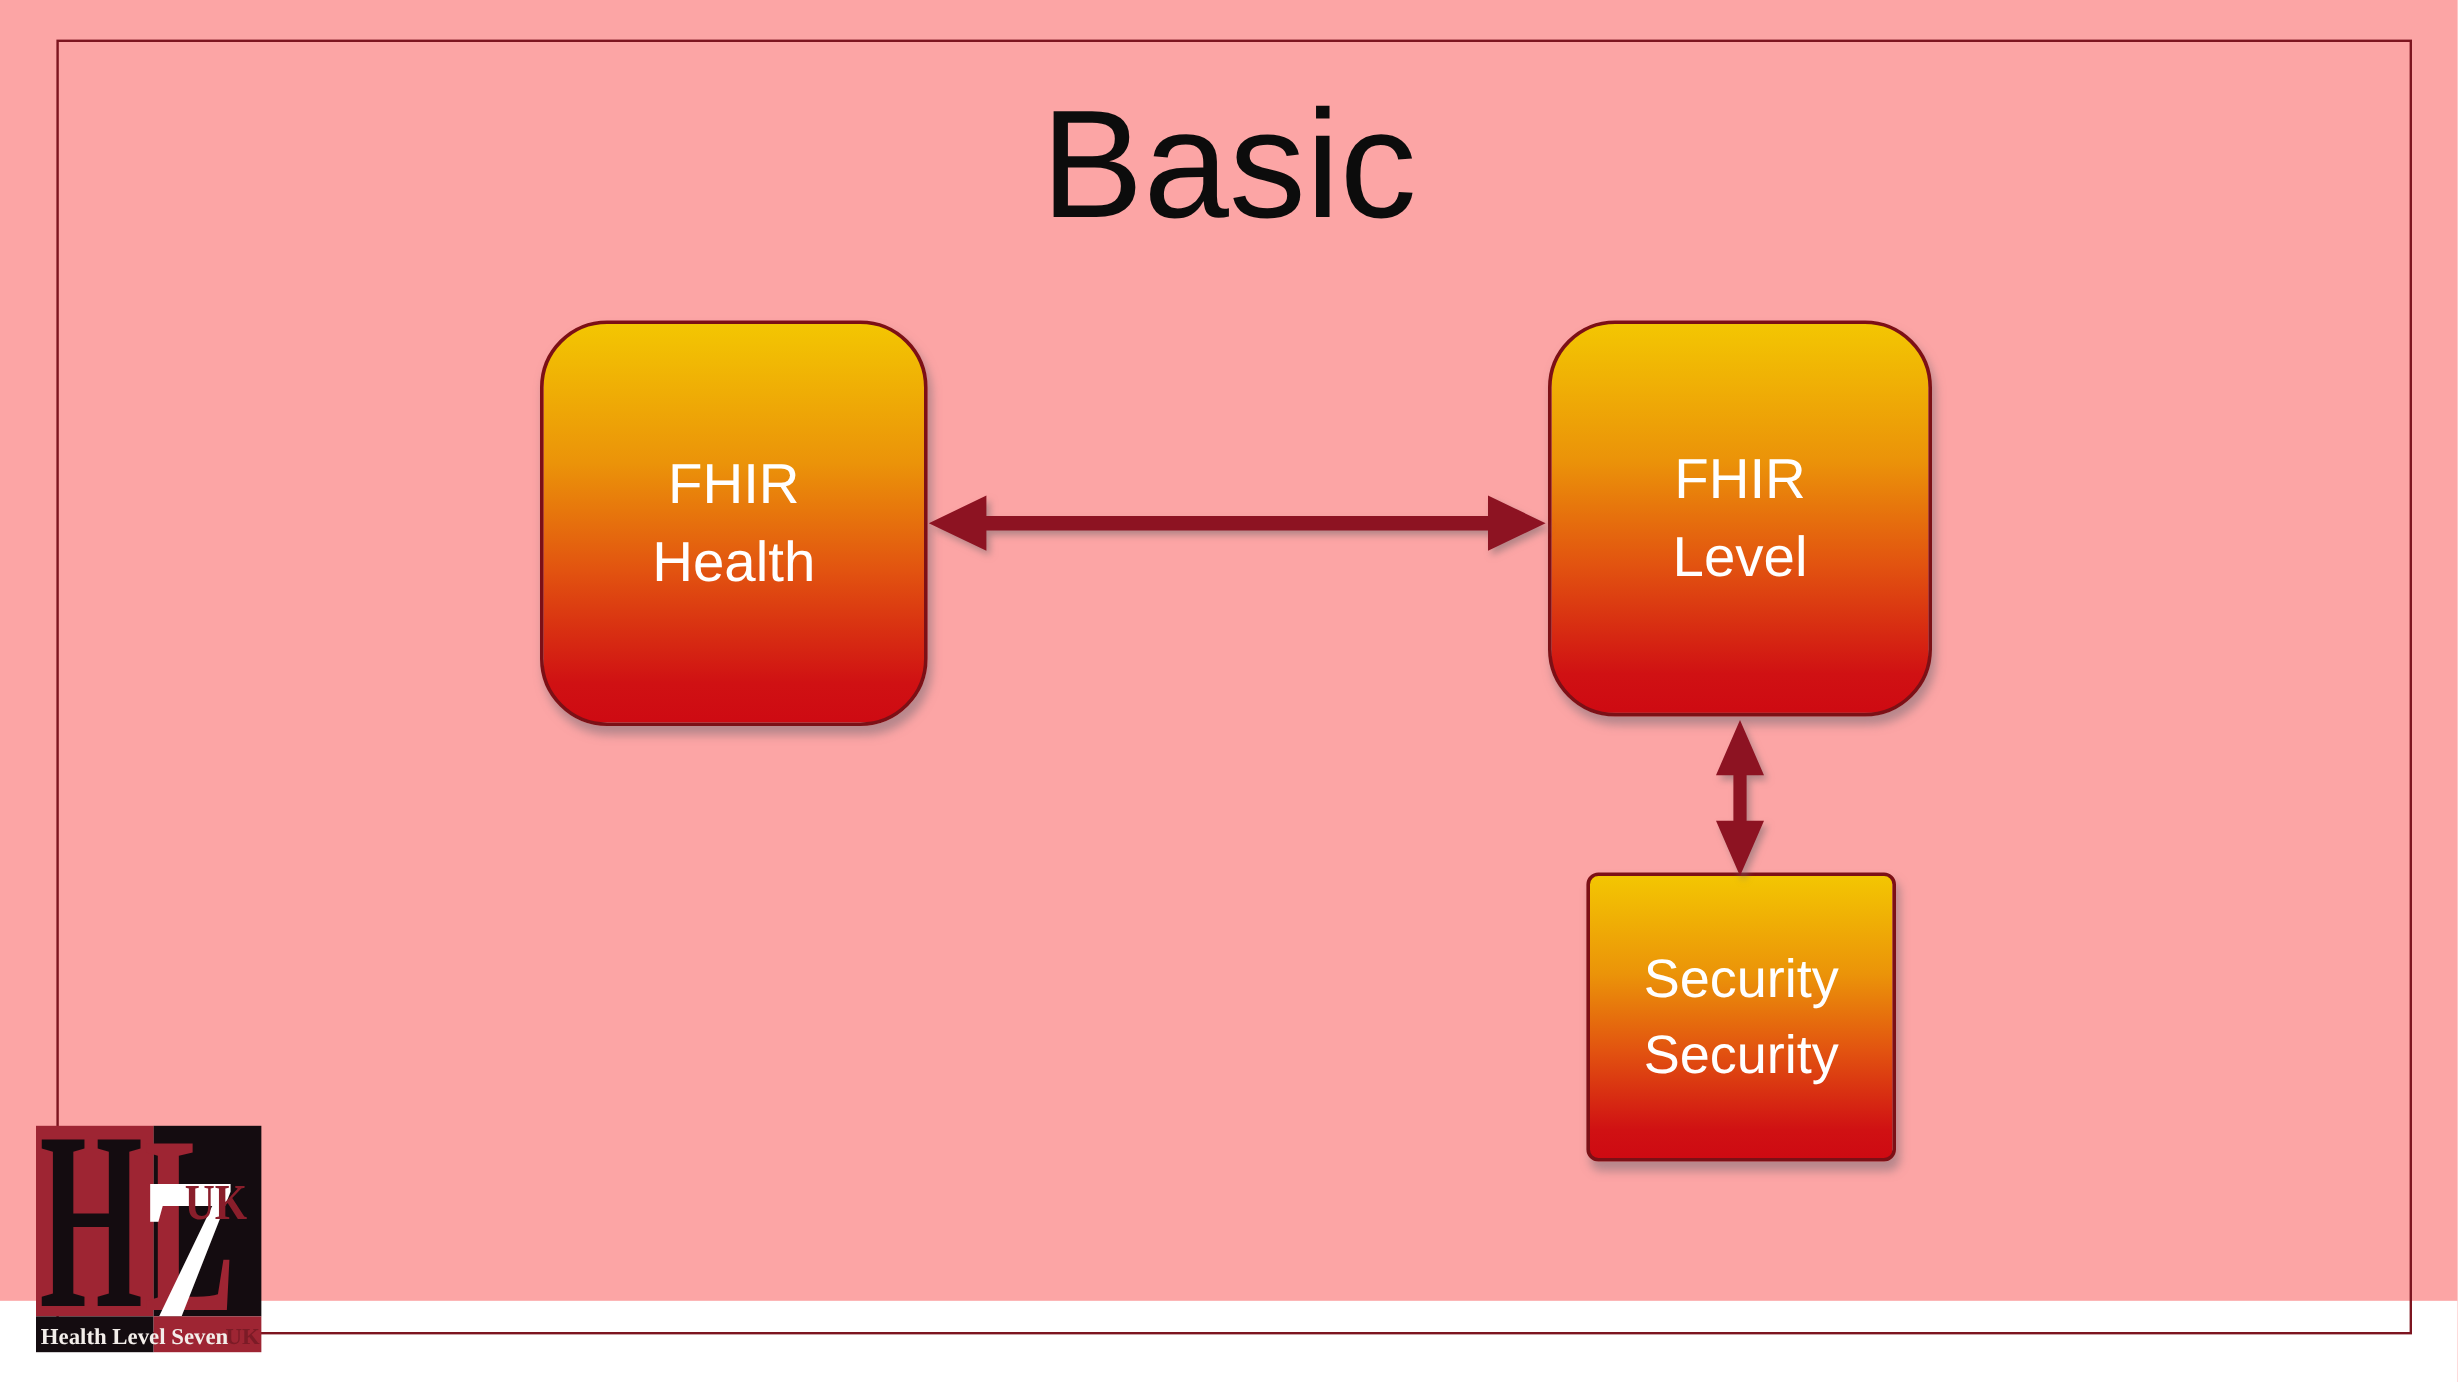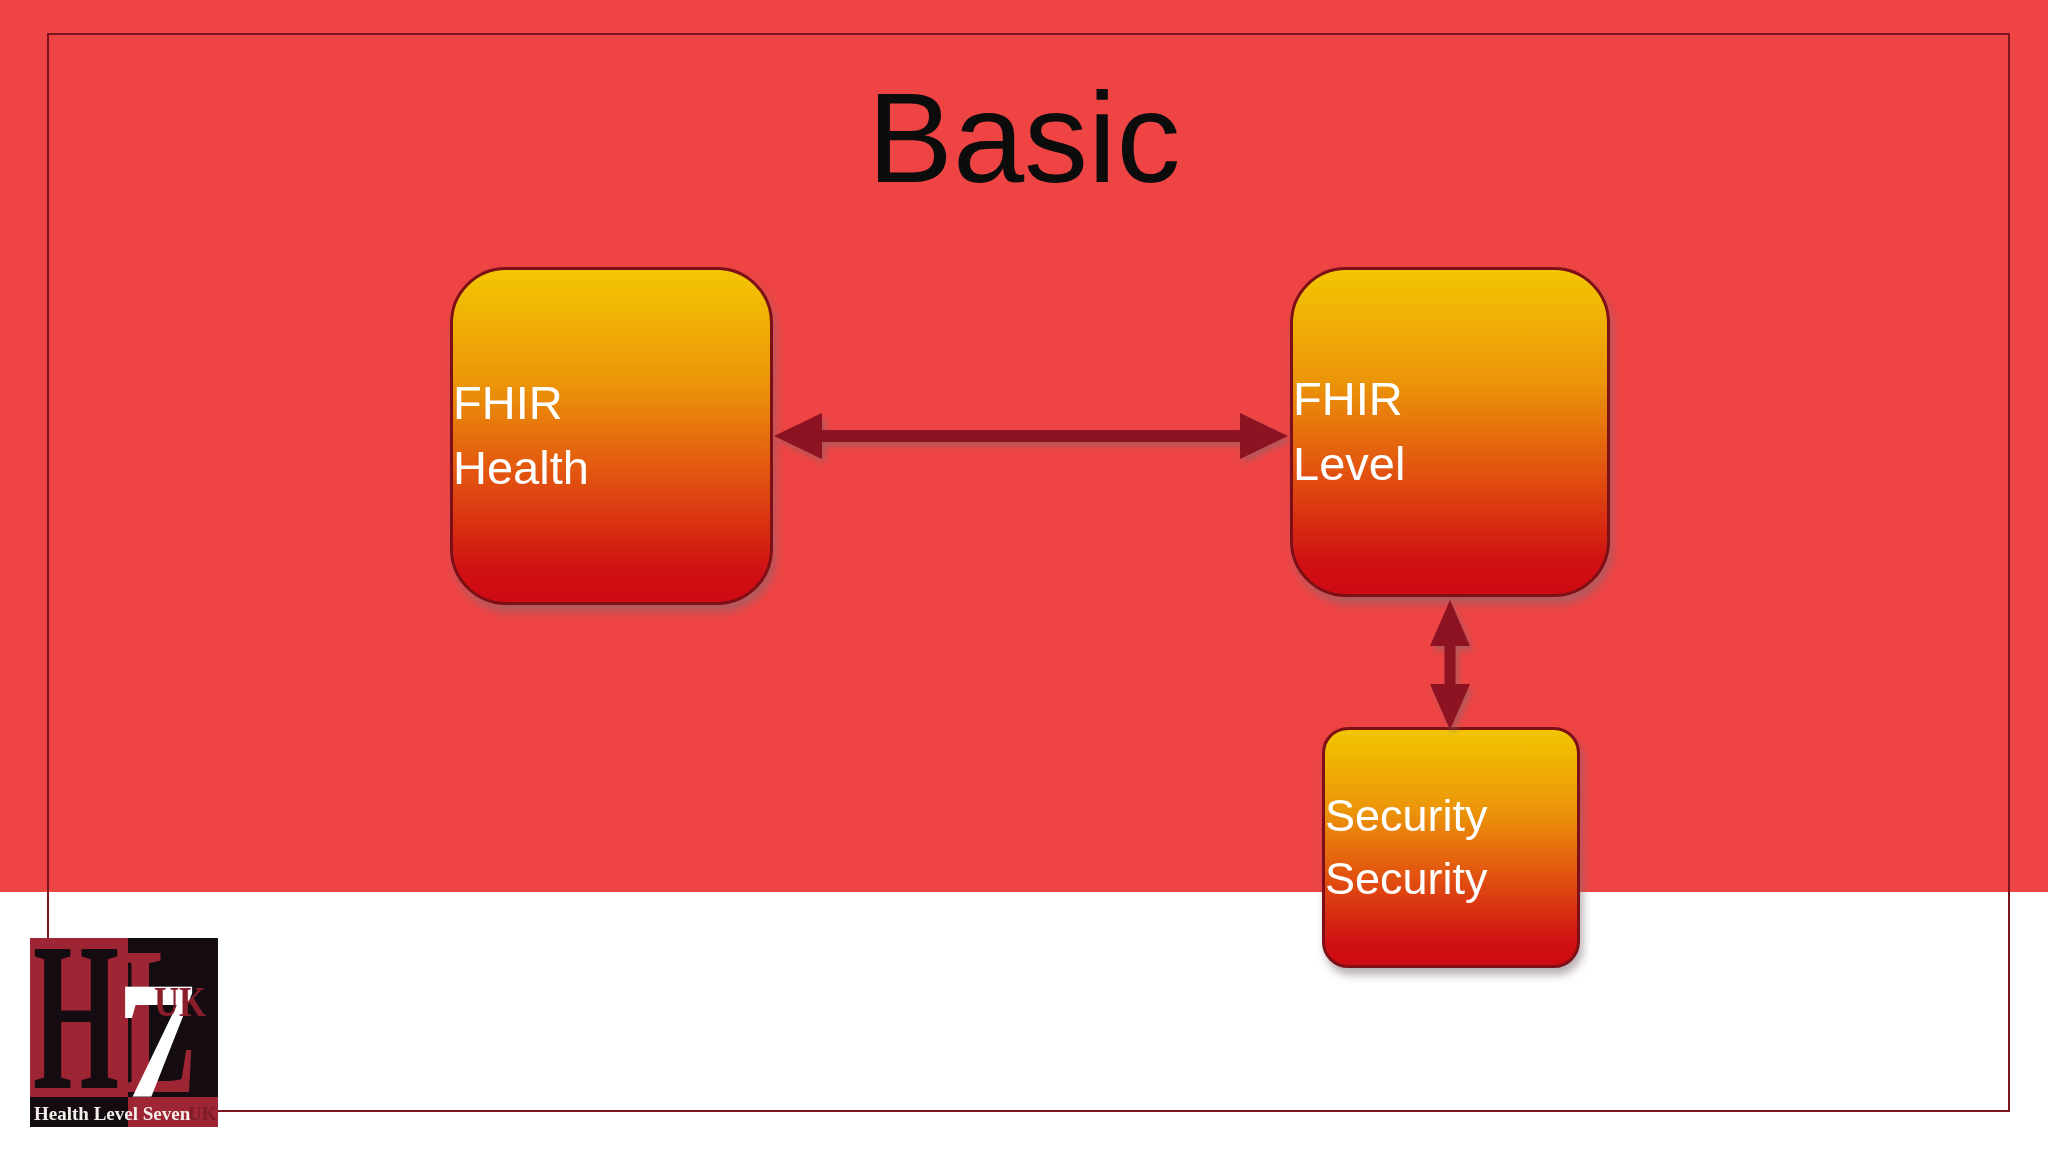--- a/index.html
+++ b/index.html
@@ -19,22 +19,22 @@
   }
   html,body{margin:0;padding:0;}
   body{
     width:2048px;height:1152px;
     background:#ffffff;
     font-family:"Liberation Sans", sans-serif;
     overflow:hidden;
   }
   .slide{
     position:relative;
-    width:2048px;height:892px;
-    background:#ef4444;
+    width:2048px;height:1084px;
+    background:#fca5a5;
   }
   .frame{
     position:absolute;
     left:47px;top:33px;
     width:1963px;height:1079px;
     border:2.5px solid var(--frame-border);
     box-sizing:border-box;
   }
   .title{
     position:absolute;
@@ -61,38 +61,38 @@
     border:3px solid var(--node-border);
     background:linear-gradient(180deg,
       var(--node-top) 0%,
       #eb9309 35%,
       var(--node-mid) 62%,
       #d01113 90%,
       var(--node-bottom) 100%);
     box-shadow:3px 7px 8px rgba(125,110,118,0.55);
     display:flex;
     flex-direction:column;
-    align-items:flex-start;
+    align-items:center;
     justify-content:center;
     color:var(--node-text);
     text-align:center;
   }
   .node-client{
     left:450px;top:267px;width:323px;height:338px;
     border-radius:56px;
     font-size:47px;line-height:1.38;
   }
   .node-server{
     left:1290px;top:267px;width:320px;height:330px;
     border-radius:56px;
     font-size:47px;line-height:1.38;
   }
   .node-security{
     left:1322px;top:727px;width:258px;height:241px;
-    border-radius:26px;
+    border-radius:10px;
     font-size:45px;line-height:1.38;
   }
   .arrows{
     position:absolute;
     left:0;top:0;width:2048px;height:1152px;
     pointer-events:none;
   }
   .arrow-shape{
     fill:var(--arrow);
     filter:drop-shadow(3px 4px 3px rgba(120,105,110,0.55));

